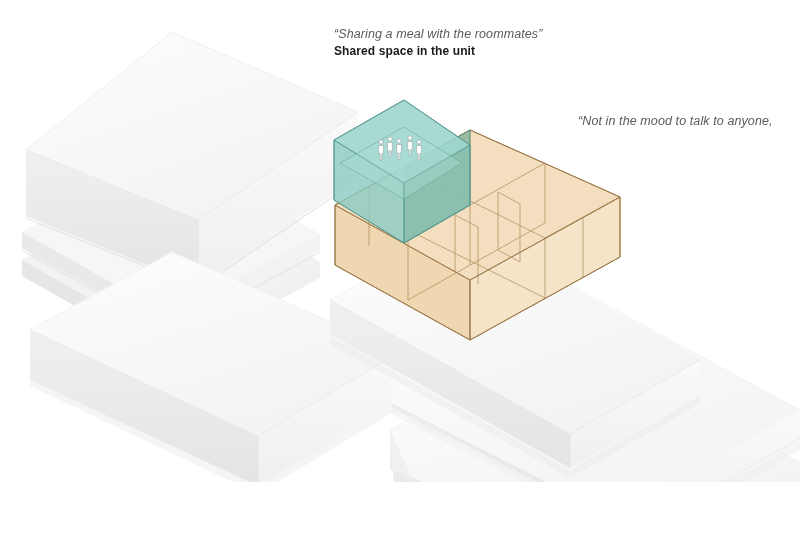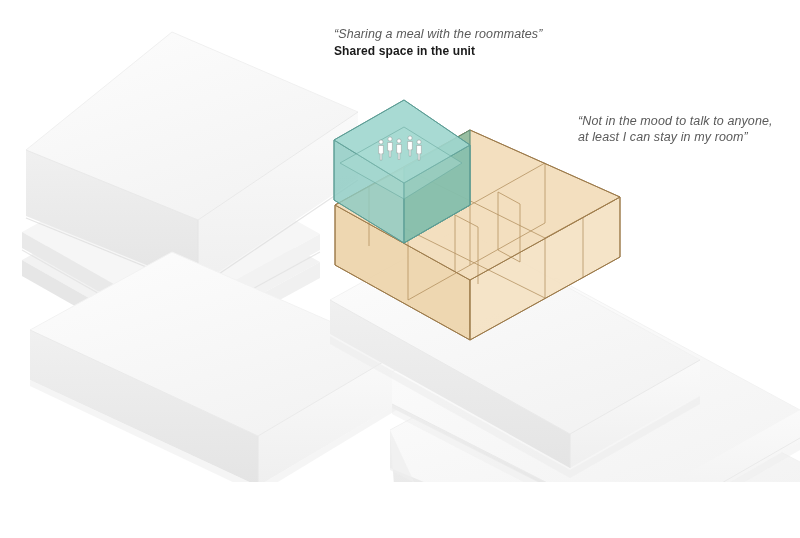--- a/index.html
+++ b/index.html
@@ -235,16 +235,15 @@
 
   </svg>
 
   <div class="anno" id="anno-shared">
     <div class="anno-quote">“Sharing a meal with the roommates”</div>
     <div class="anno-title">Shared space in the unit</div>
   </div>
 
   <div class="anno" id="anno-individual">
     <div class="anno-quote">“Not in the mood to talk to anyone,</div>
-    <div class="anno-quote">at least I can stay in my room”</div>
   </div>
 
 </div>
 
 </body></html>

